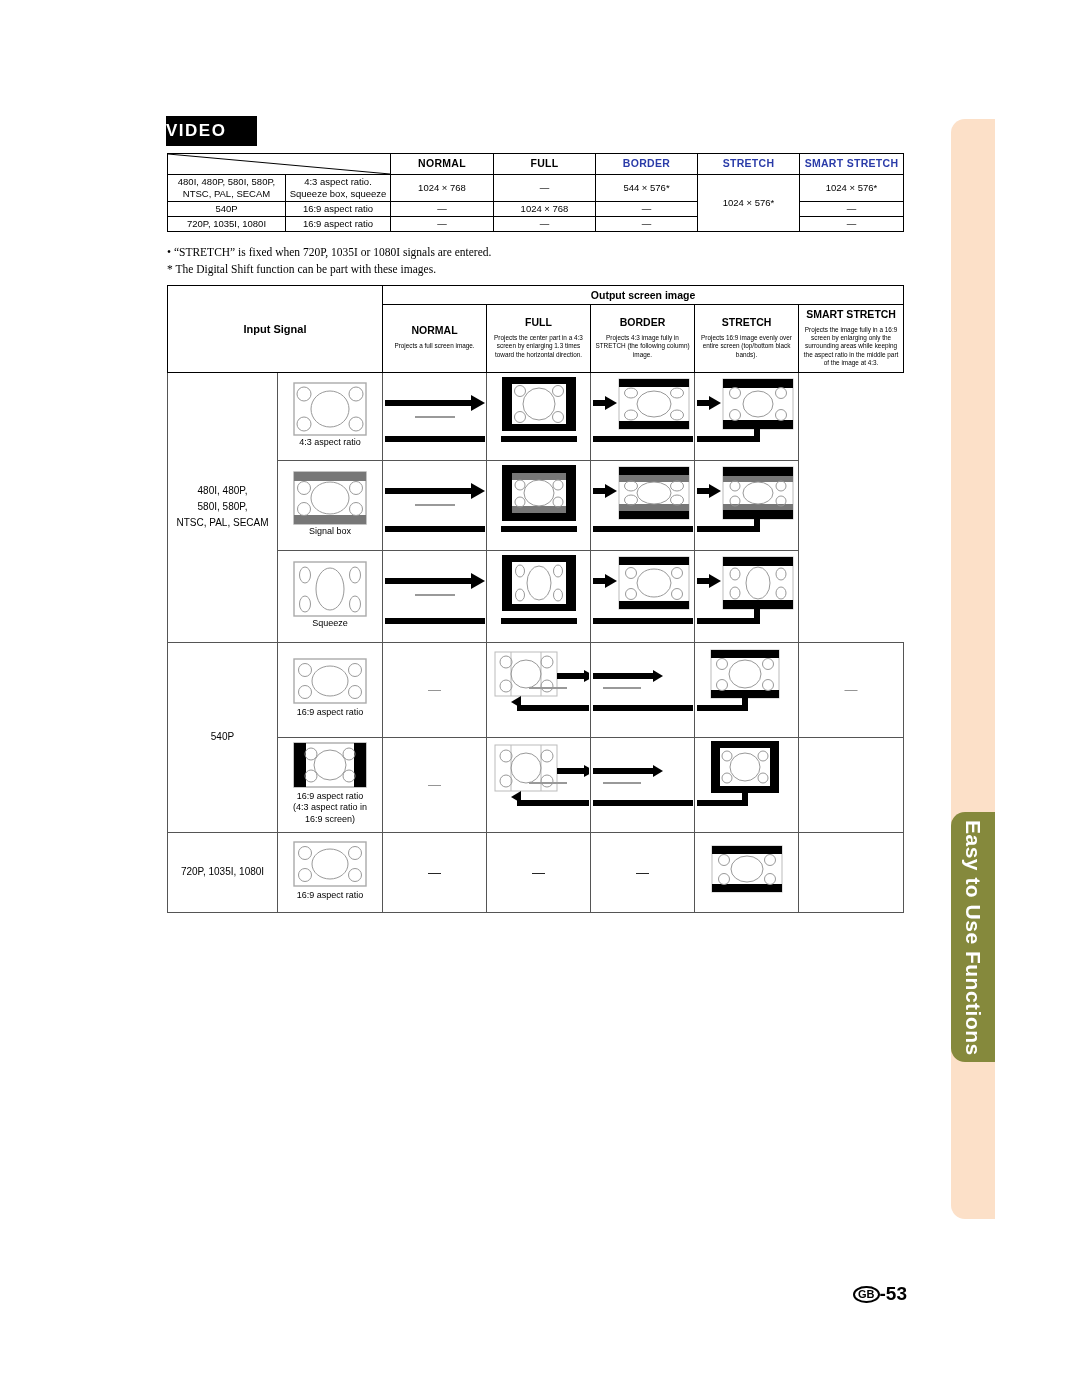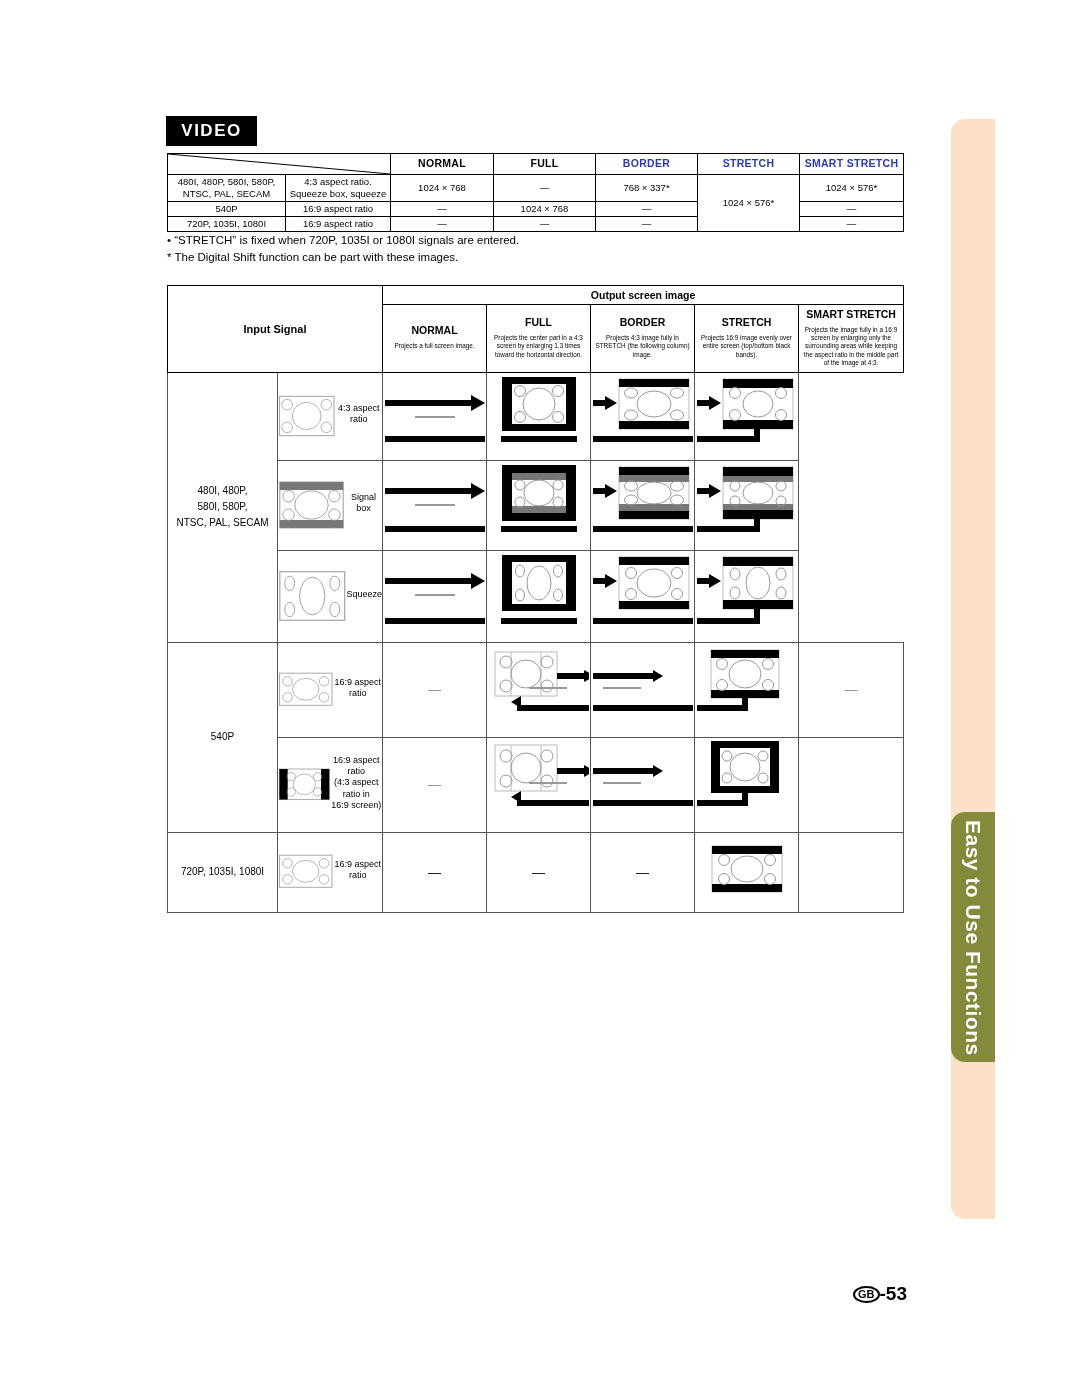--- a/index.html
+++ b/index.html
@@ -20,52 +20,52 @@
   #side-green span{
     display:block;white-space:nowrap;color:#fff;font-weight:bold;font-size:21px;
     transform:rotate(90deg);transform-origin:left top;
     position:absolute;left:34px;top:8px;letter-spacing:.5px;
   }
 
   
   #video-badge{
     position:absolute;left:166px;top:116px;width:91px;height:30px;background:#000;
     color:#fff;font-weight:bold;font-size:17px;letter-spacing:1.5px;
-    display:flex;align-items:center;justify-content:center;
+    display:flex;align-items:center;justify-content:flex-start;
   }
 
   
   #tbl1{
     position:absolute;left:167px;top:153px;border-collapse:collapse;
     font-size:9.5px;width:736px;table-layout:fixed;
   }
   #tbl1 td,#tbl1 th{border:1px solid #000;text-align:center;padding:1px 2px;
     font-weight:normal;line-height:1.25;}
   #tbl1 .hd{font-weight:bold;font-size:10.5px;letter-spacing:.3px;}
   #tbl1 .blue{color:#2a3ba8;}
   .diag{position:relative;padding:0!important;height:20px;}
   .diag svg{position:absolute;left:0;top:0;width:100%;height:100%;}
 
   
-  #notes{position:absolute;left:167px;top:232px;font-size:11.5px;line-height:1.45;}
+  #notes{position:absolute;left:167px;top:244px;font-size:11.5px;line-height:1.45;font-family:Liberation Serif, serif;}
 
   
   #tbl2{
     position:absolute;left:167px;top:285px;border-collapse:collapse;
     width:736px;table-layout:fixed;font-size:9.5px;
   }
   #tbl2 td{border:1px solid #555;padding:0;vertical-align:middle;text-align:center;}
   #tbl2 .thick{border:1px solid #000;}
   #tbl2 .hd{font-weight:bold;font-size:10.5px;padding:3px 0;}
   #tbl2 .desc{font-size:6.4px;line-height:1.28;padding:3px 4px 5px;vertical-align:top;}
   #tbl2 .sig{font-weight:normal;font-size:10px;line-height:1.6;}
   #tbl2 .cap{font-size:9px;line-height:1.25;padding-bottom:4px;}
   .rowtop{border-top:1.6px solid #444 !important;}
   .svgcell{display:block;margin:0 auto;}
-  .thumbcap{display:flex;flex-direction:row;align-items:center;justify-content:center;height:100%;}
+  .thumbcap{display:flex;flex-direction:column;align-items:center;justify-content:center;height:100%;}
 
   
   #footer{position:absolute;left:0;top:1283px;width:1080px;text-align:center;}
   #footer .inner{display:inline-block;position:relative;left:340px;font-weight:bold;font-size:19px;}
   .gb{display:inline-block;border:2px solid #000;border-radius:50%;
       font-size:11px;padding:0px 3px 1px;line-height:1.1;vertical-align:2px;font-weight:bold;}
 </style>
 </head>
 <body>
 
@@ -105,21 +105,21 @@
     <td>
       <div>480I, 480P, 580I, 580P,</div>
       <div>NTSC, PAL, SECAM</div>
     </td>
     <td>
       <div>4:3 aspect ratio.</div>
       <div>Squeeze box, squeeze</div>
     </td>
     <td>1024 × 768</td>
     <td>—</td>
-    <td>768 × 337*</td>
+    <td>544 × 576*</td>
     <td rowspan="3">1024 × 576*</td>
     <td>1024 × 576*</td>
   </tr>
   <tr>
     <td>540P</td>
     <td>16:9 aspect ratio</td>
     <td>—</td>
     <td>1024 × 768</td>
     <td>—</td>
     <td>—</td>

